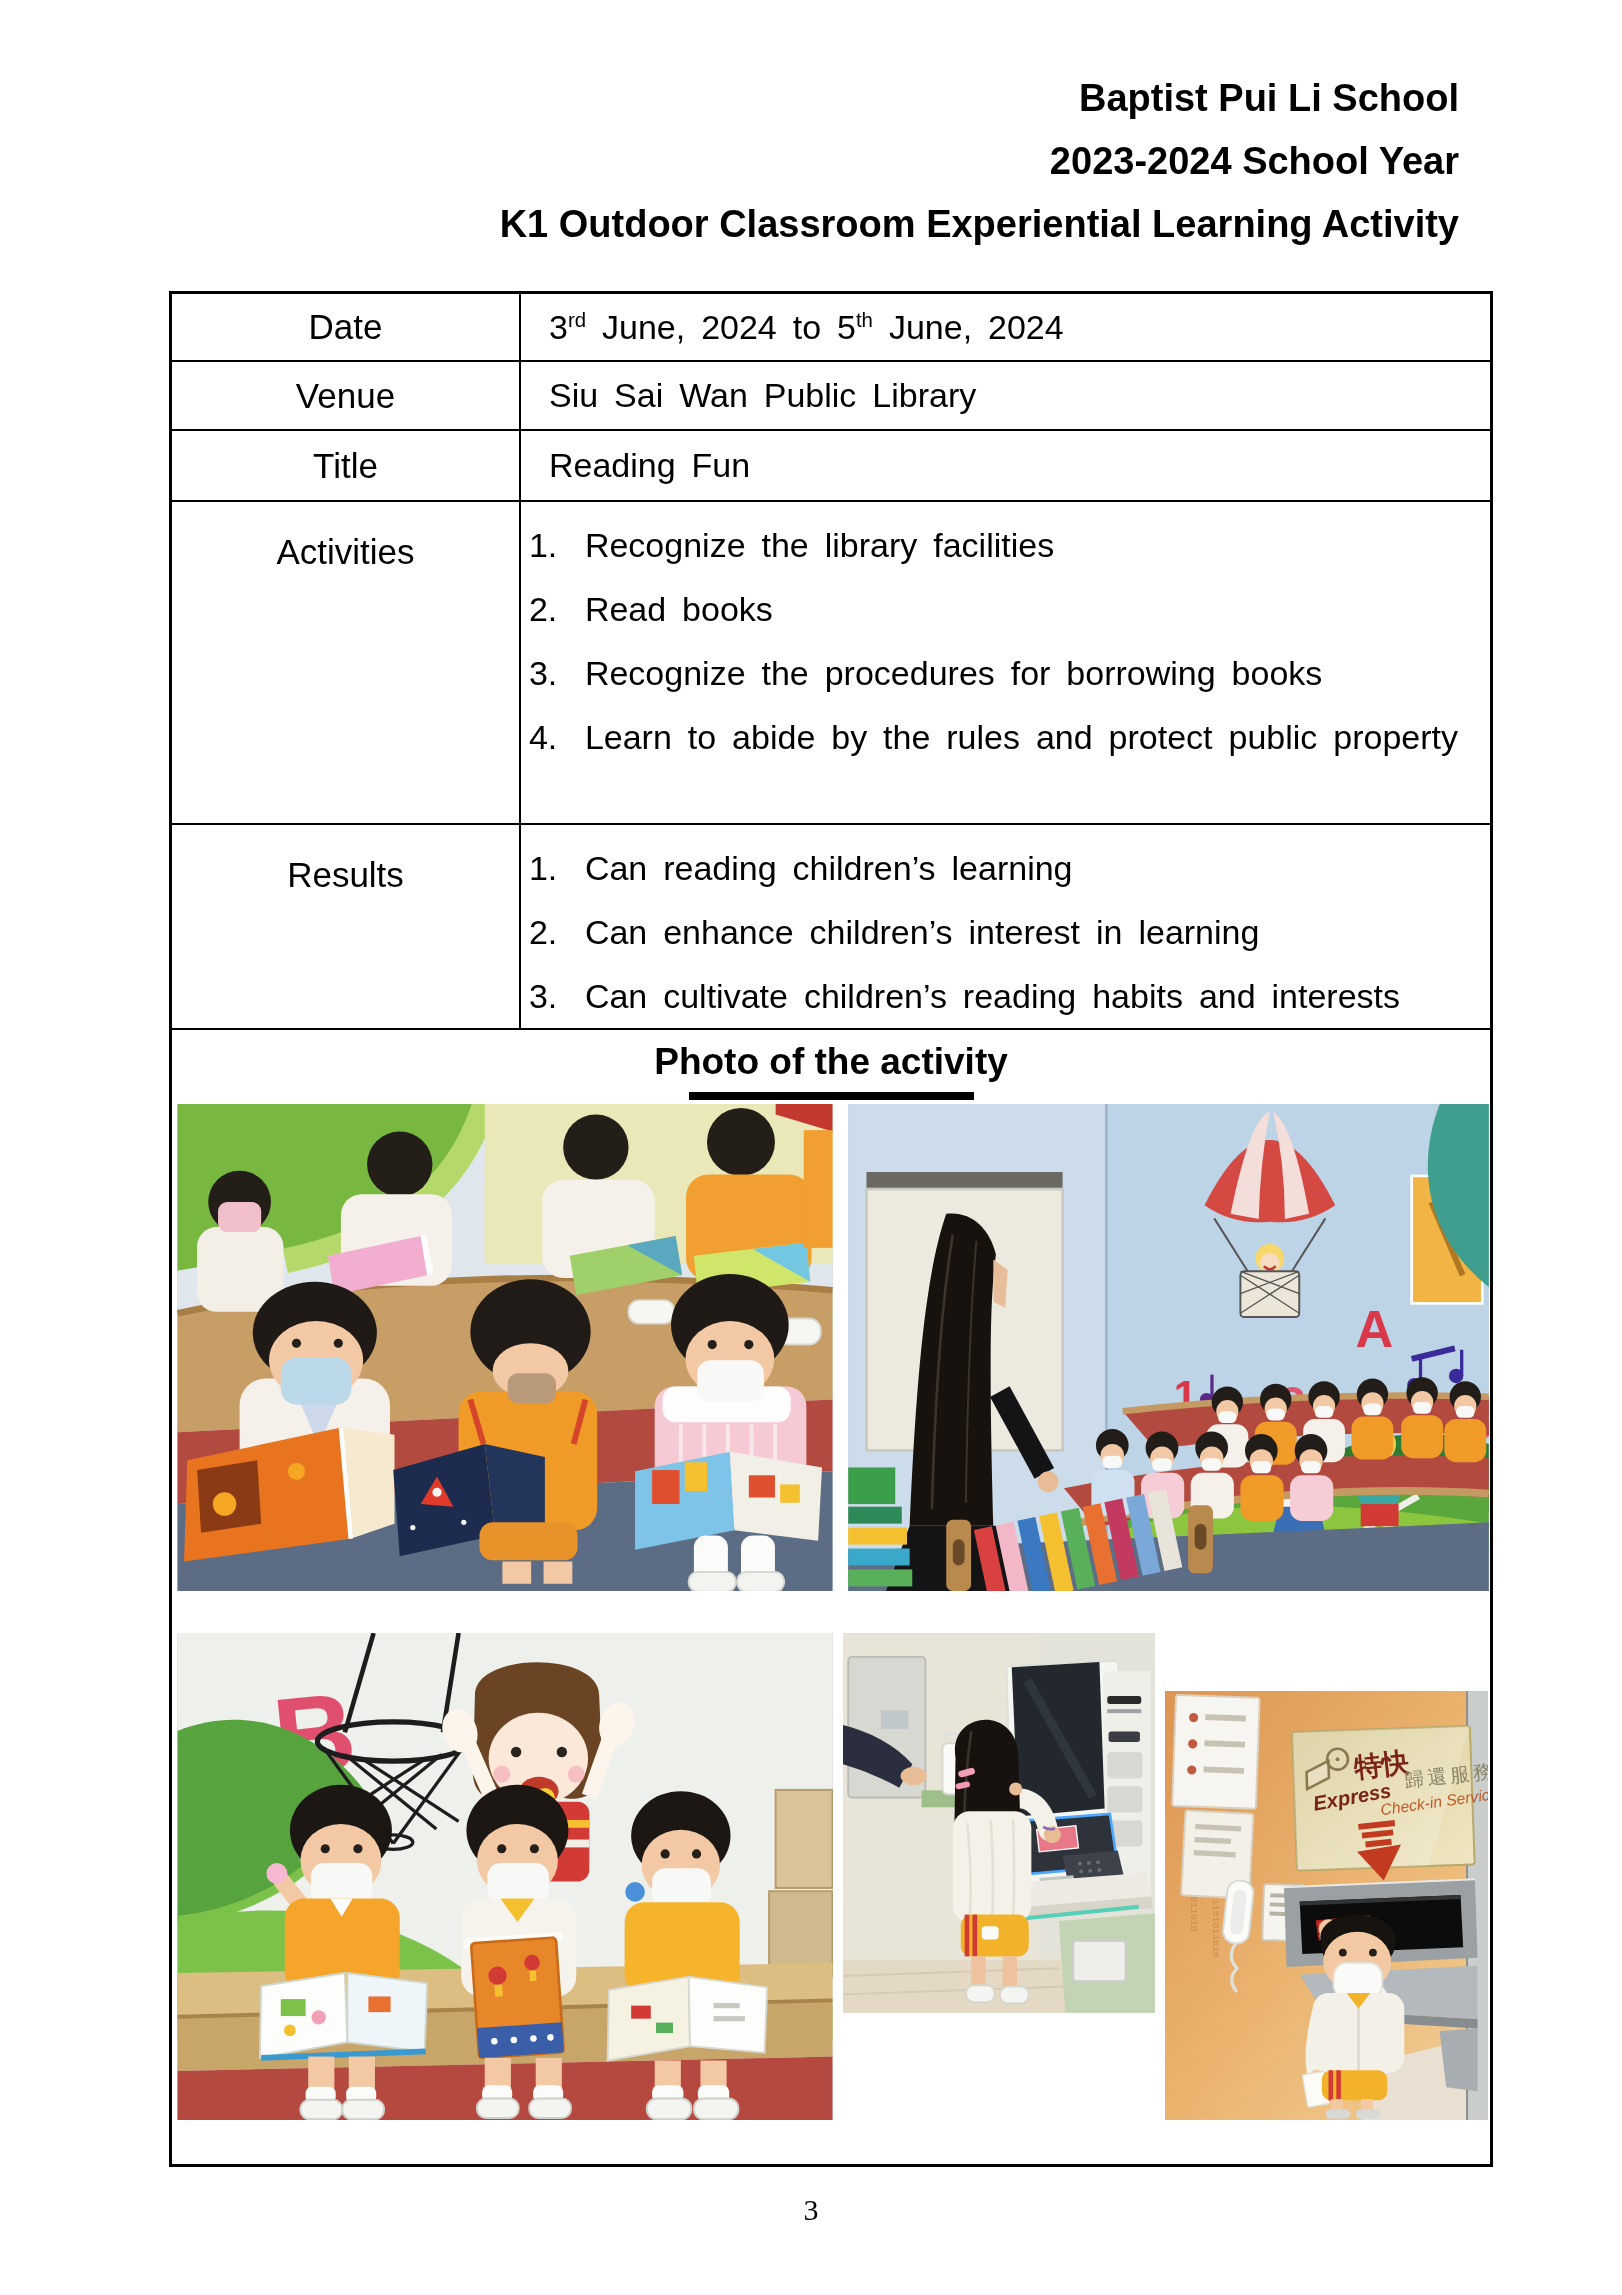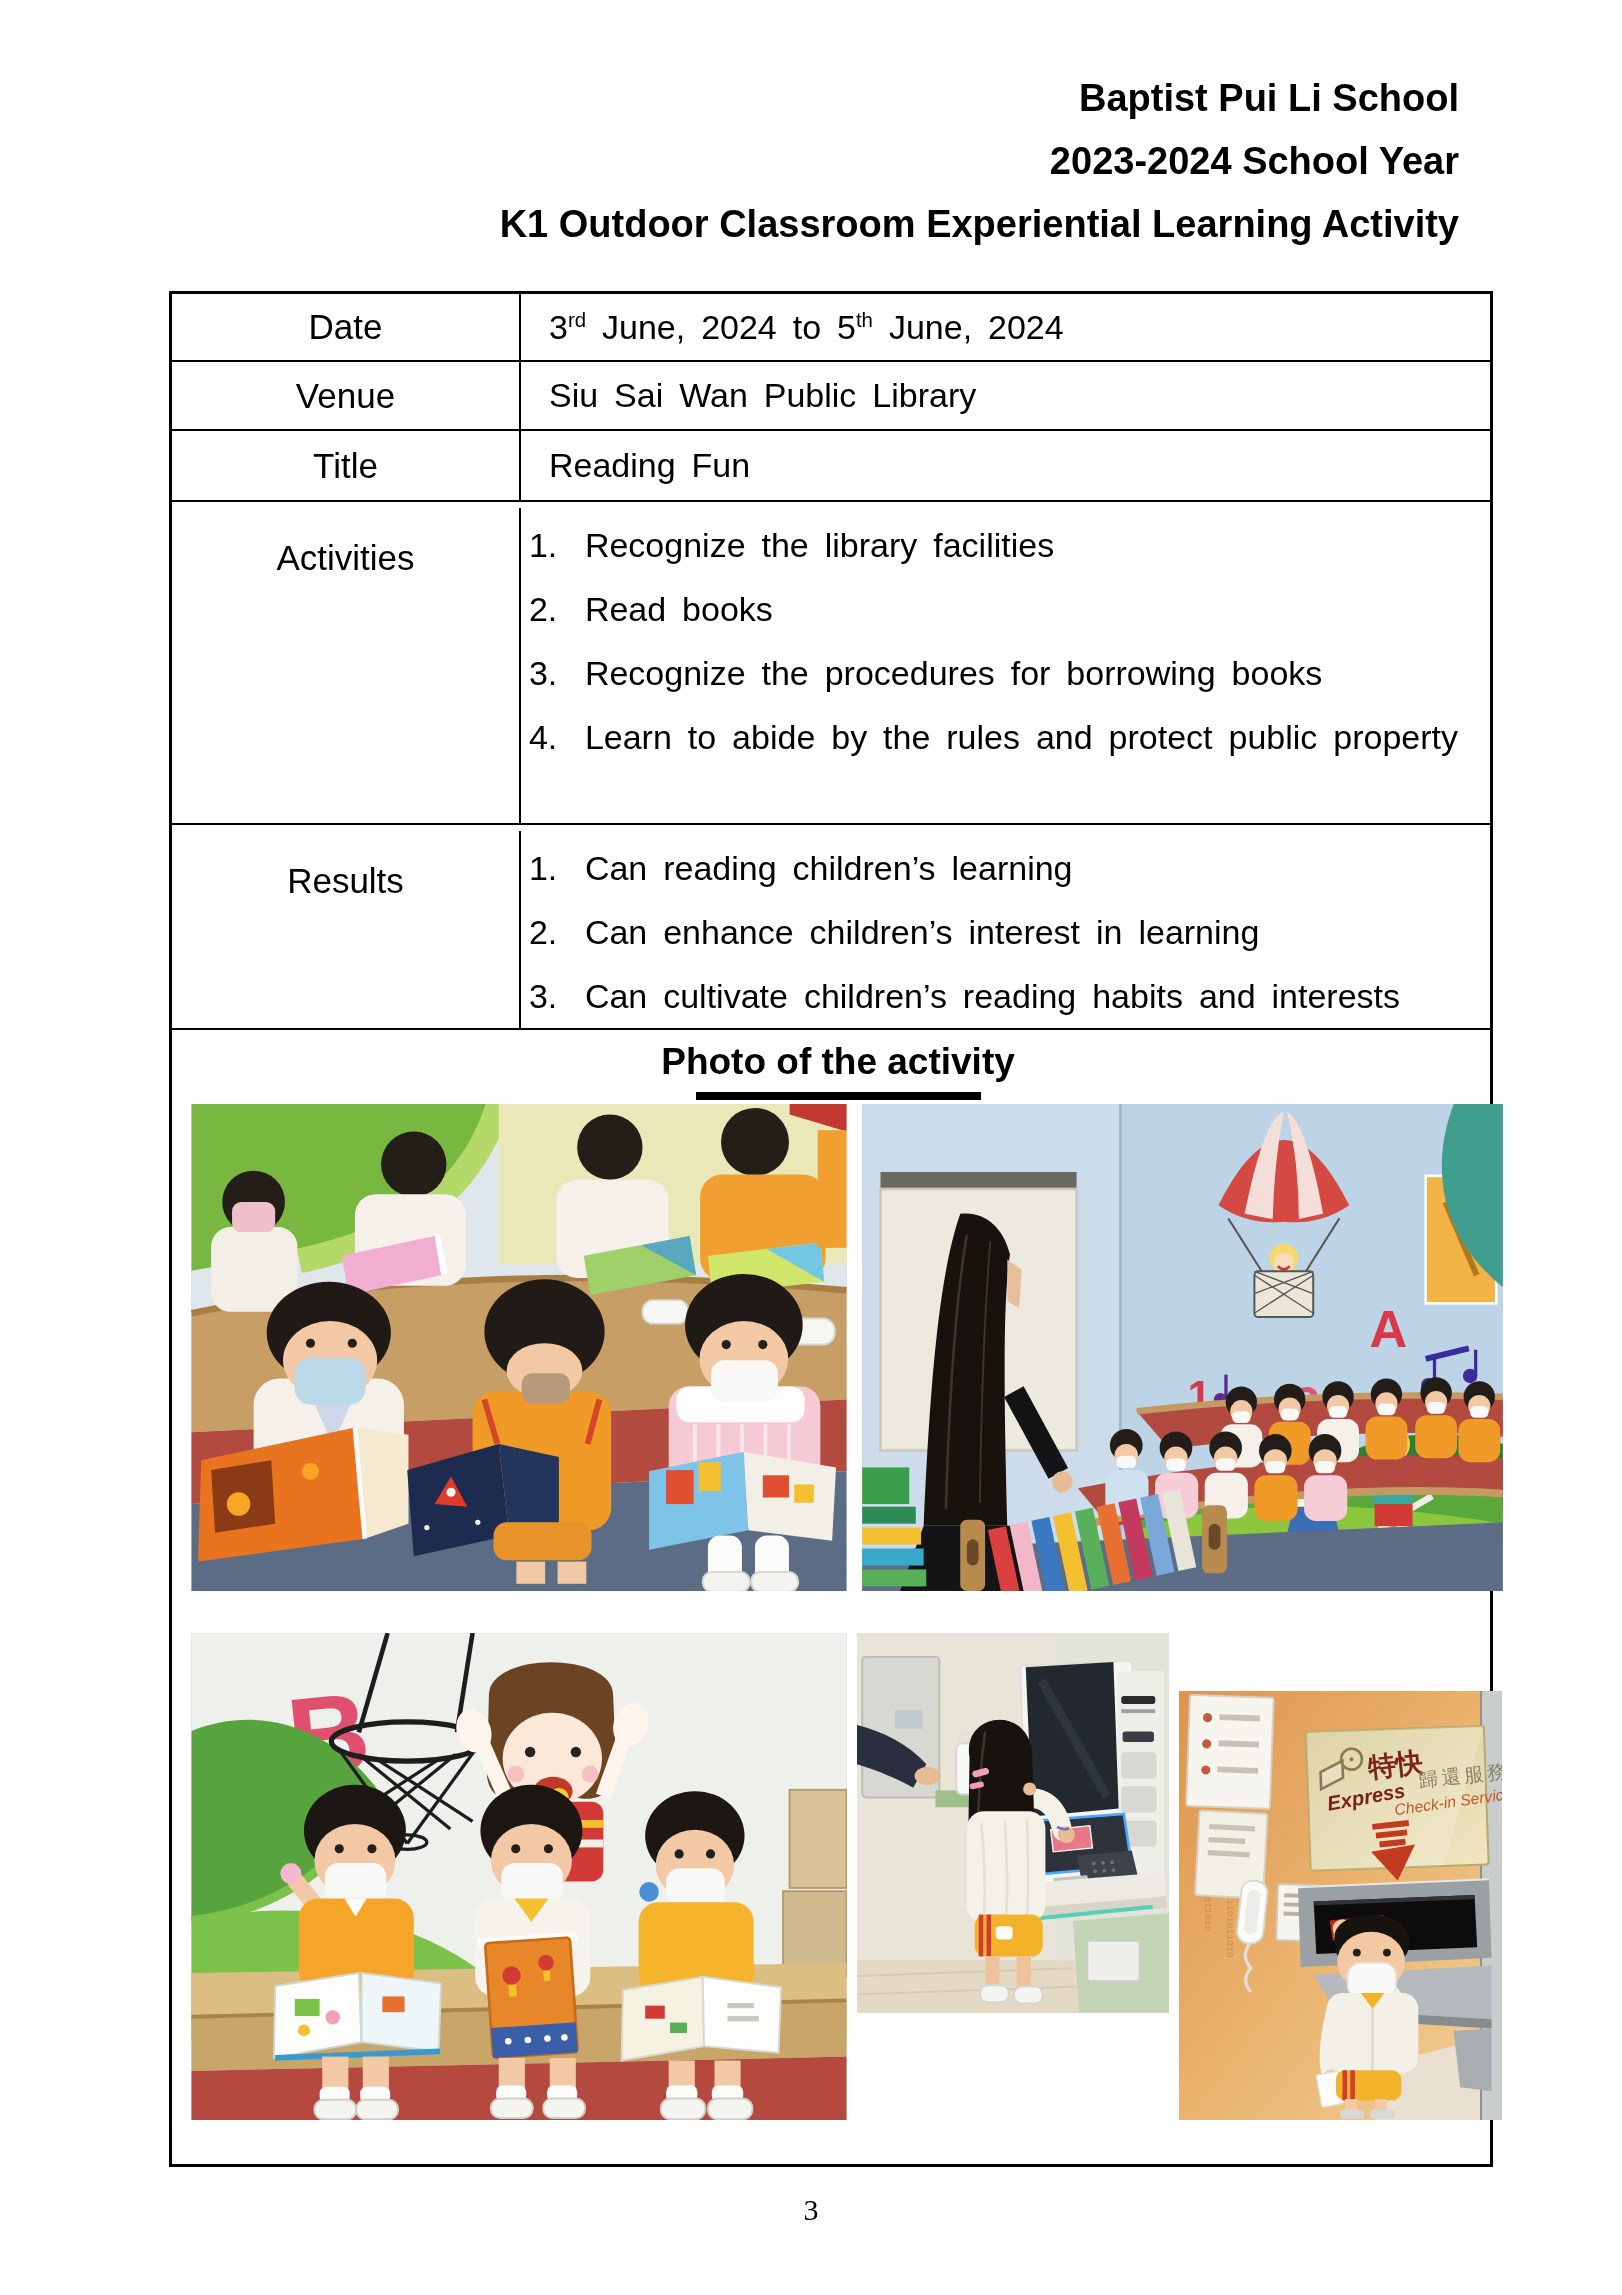--- a/index.html
+++ b/index.html
@@ -6,25 +6,25 @@
   body{width:1622px;height:2295px;position:relative;font-family:"Liberation Sans",sans-serif;color:#000;overflow:hidden;}
 
   .doc-header{position:absolute;top:67px;left:0;width:1459px;text-align:right;
     font-weight:bold;font-size:38px;line-height:63px;}
 
   .doc-table{position:absolute;left:169px;top:291px;width:1324px;height:1876px;
     border:3.3px solid #000;box-sizing:border-box;display:flex;flex-direction:column;background:#fff;}
   .t-row{display:flex;border-bottom:2.6px solid #000;box-sizing:content-box;}
   .t-row:last-child{border-bottom:none;}
   .r-date{flex:0 0 66px;} .r-title{flex:0 0 69px;} .r-venue{flex:0 0 67px;}
-  .r-act{flex:0 0 321px;} .r-res{flex:0 0 196px;} .r-photo{flex:1 1 auto;padding-left:14px;}
+  .r-act{flex:0 0 321px;} .r-res{flex:0 0 196px;} .r-photo{flex:1 1 auto;}
   .cell-label{flex:0 0 347px;border-right:2.6px solid #000;display:flex;justify-content:center;
     font-weight:normal;font-size:35px;}
   .lbl-mid{align-items:center;}
-  .lbl-top{align-items:flex-start;padding-top:18.3px;line-height:64px;margin-top:6px;}
+  .lbl-top{align-items:flex-start;padding-top:18.3px;line-height:64px;}
   .cell-value{flex:1 1 auto;display:flex;align-items:center;padding-left:28px;
     font-size:34px;word-spacing:6.5px;min-width:0;}
   .cell-list{flex:1 1 auto;padding:10.5px 19.6px 0 7.9px;min-width:0;}
   .cell-list ul{list-style:none;margin:0;padding:0;}
   .cell-list li{display:flex;line-height:64px;font-size:34px;word-spacing:6.5px;}
   .cell-list .num{flex:0 0 56px;}
   .cell-list .txt{flex:1 1 auto;}
   sup{font-size:60%;vertical-align:super;line-height:0;}
 
   .photo-cell{flex:1 1 auto;position:relative;padding-top:11.8px;box-sizing:border-box;}

